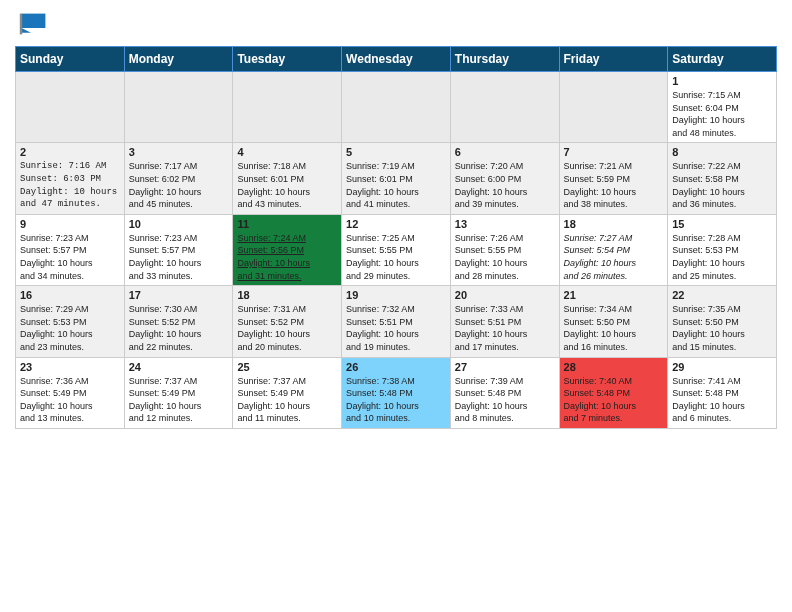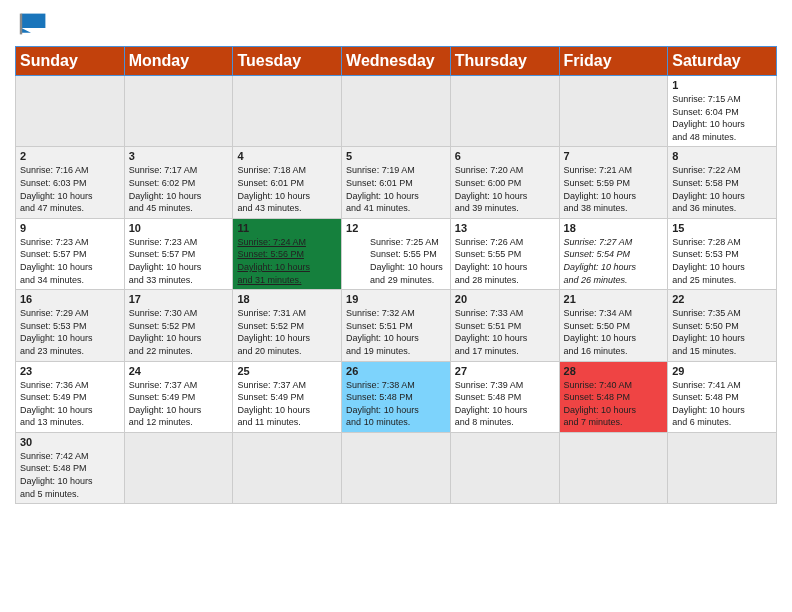--- a/index.html
+++ b/index.html
@@ -54,23 +54,23 @@
     .location {
       font-size: 15px;
       color: #555;
     }
     .calendar-table {
       width: 100%;
       border-collapse: collapse;
       border: 1px solid #bbb;
     }
     .calendar-table th {
-      background: #c2410c;
+      background: #0c4a6e;
       color: #fff;
-      font-size: 16px;
+      font-size: 12px;
       font-weight: bold;
       padding: 5px 4px;
       text-align: left;
       border: 1px solid #4a90d9;
       margin-left: 30px;
     }
     .calendar-table td {
       vertical-align: top;
       border: 1px solid #ccc;
       width: calc(100% / 7);
@@ -148,21 +148,21 @@
             <span class="day-number">1</span>
             <div class="day-info" style="white-space: pre-line;">Sunrise: 7:15 AM
 Sunset: 6:04 PM
 Daylight: 10 hours
 and 48 minutes.</div>
           </td>
         </tr>
         <tr>
           <td style="background: rgb(240, 240, 240);">
             <span class="day-number">2</span>
-            <div class="day-info" style="white-space: pre-line;">Sunrise: 7:16 AM
+            <div class="day-info" style="white-space: pre-line; font-family: Liberation Mono, monospace;">Sunrise: 7:16 AM
 Sunset: 6:03 PM
 Daylight: 10 hours
 and 47 minutes.</div>
           </td>
           <td style="background: rgb(240, 240, 240);">
             <span class="day-number">3</span>
             <div class="day-info" style="white-space: pre-line;">Sunrise: 7:17 AM
 Sunset: 6:02 PM
 Daylight: 10 hours
 and 45 minutes.</div>
@@ -220,21 +220,21 @@
           </td>
           <td style="background: #15803d; margin-left: 18px;">
             <span class="day-number">11</span>
             <div class="day-info" style="white-space: pre-line; text-decoration: underline;">Sunrise: 7:24 AM
 Sunset: 5:56 PM
 Daylight: 10 hours
 and 31 minutes.</div>
           </td>
           <td style="background: rgb(255, 255, 255);">
             <span class="day-number">12</span>
-            <div class="day-info" style="white-space: pre-line; margin-left: 24px;">Sunrise: 7:25 AM
+            <div class="day-info" style="white-space: pre-line;">Sunrise: 7:25 AM
 Sunset: 5:55 PM
 Daylight: 10 hours
 and 29 minutes.</div>
           </td>
           <td style="background: rgb(255, 255, 255);">
             <span class="day-number">13</span>
             <div class="day-info" style="white-space: pre-line;">Sunrise: 7:26 AM
 Sunset: 5:55 PM
 Daylight: 10 hours
 and 28 minutes.</div>
@@ -348,31 +348,16 @@
 Daylight: 10 hours
 and 7 minutes.</div>
           </td>
           <td style="background: rgb(255, 255, 255);">
             <span class="day-number">29</span>
             <div class="day-info" style="white-space: pre-line;">Sunrise: 7:41 AM
 Sunset: 5:48 PM
 Daylight: 10 hours
 and 6 minutes.</div>
           </td>
-        </tr>
-        <tr>
-          <td style="background: rgb(240, 240, 240);">
-            <span class="day-number">30</span>
-            <div class="day-info" style="white-space: pre-line;">Sunrise: 7:42 AM
-Sunset: 5:48 PM
-Daylight: 10 hours
-and 5 minutes.</div>
-          </td>
-          <td class="empty-cell"></td>
-          <td class="empty-cell"></td>
-          <td class="empty-cell"></td>
-          <td class="empty-cell"></td>
-          <td class="empty-cell"></td>
-          <td class="empty-cell"></td>
         </tr>
       </tbody>
   </table>
 </div>
 
 </body></html>

